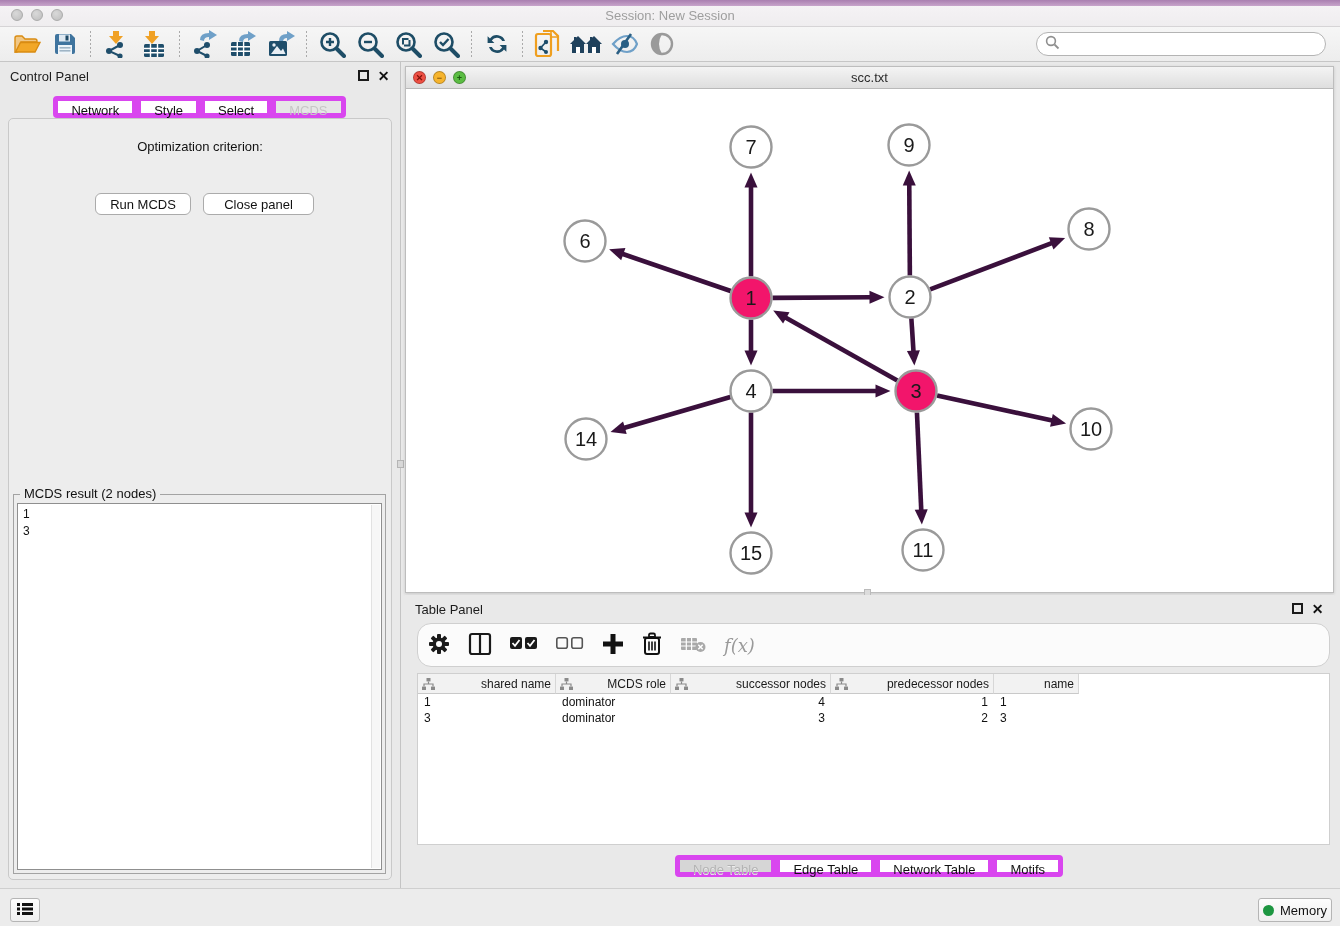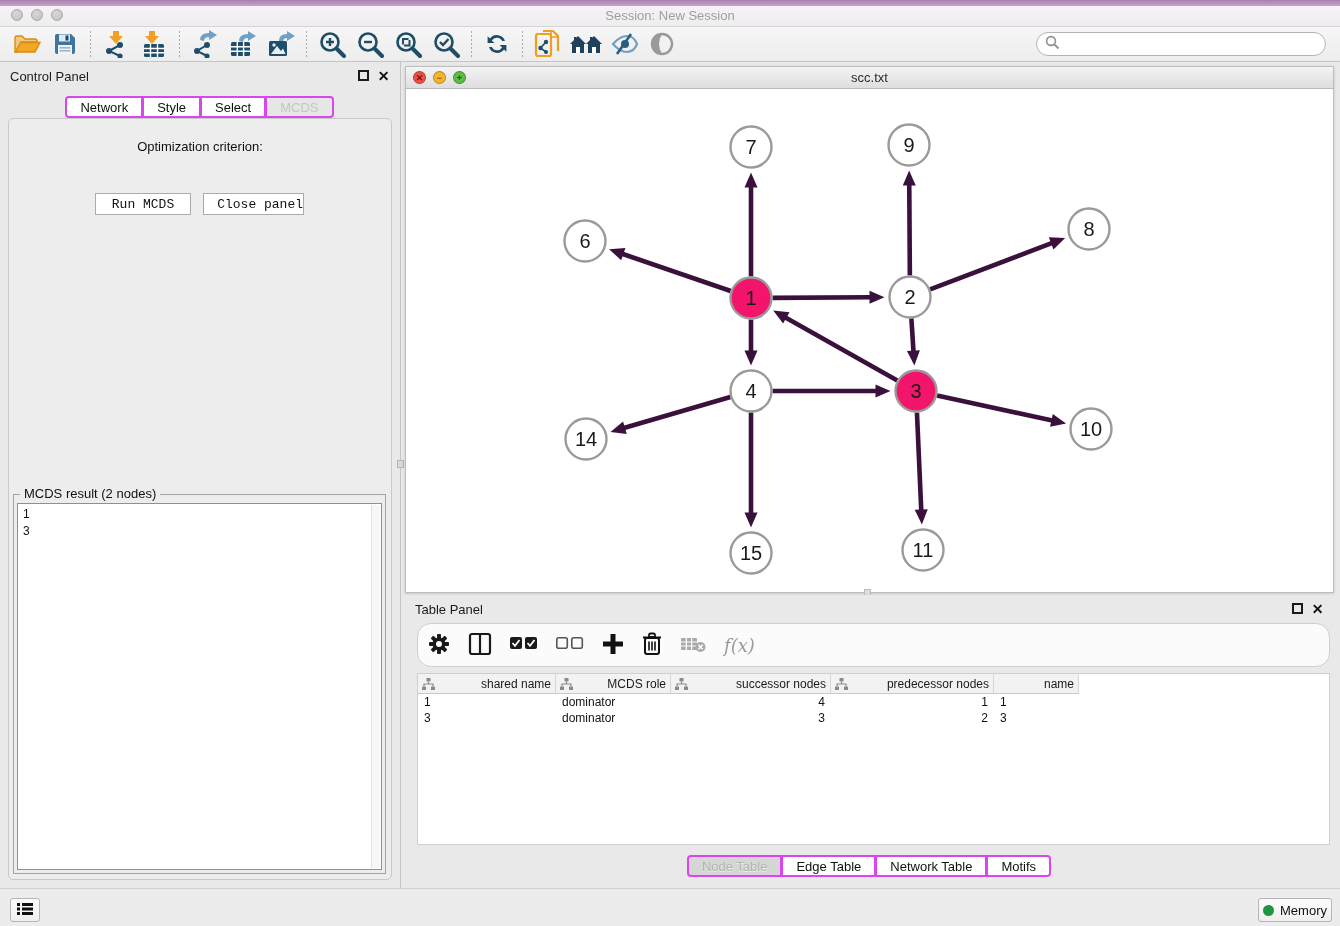--- a/index.html
+++ b/index.html
@@ -37,41 +37,41 @@
   
   .control-panel { position:absolute; left:0; top:0; width:400px; height:826px; background:#e9e9e9; }
   .cp-header { position:absolute; left:0; top:4px; width:100%; height:22px; }
   .panel-title { position:absolute; left:10px; top:3px; font-size:13px; color:#1c1c1c; }
   .panel-winbtns { position:absolute; right:10px; top:4px; display:flex; gap:8px; }
   .float-btn { width:11px; height:11px; border:2px solid #1a1a1a; background:transparent; cursor:pointer; }
   .close-btn { width:13px; height:13px; border:none; background:transparent; cursor:pointer;
     font-size:14px; font-weight:bold; color:#111; line-height:11px; padding:0; }
   .cp-tabs { position:absolute; left:0; top:34px; width:100%; display:flex; justify-content:center; }
   .tab { height:22px; line-height:20px; padding:0 13px; font-size:13px; background:#fff;
-    border:2px solid #d946ef; margin-left:-1px; color:#111; cursor:pointer; }
+    border:5px solid #d946ef; margin-left:-1px; color:#111; cursor:pointer; }
   .tab:first-child { border-radius:4px 0 0 4px; }
   .tab:last-child { border-radius:0 4px 4px 0; }
   .tab.selected { background:#e6e6e6; color:#c6c6c6; }
   .cp-body { position:absolute; left:8px; top:56px; width:384px; height:762px;
     background:#ededed; border:1px solid #c9c9c9; border-radius:5px; }
   .opt-label { position:absolute; left:0; top:20px; width:100%; text-align:center;
     font-size:13px; color:#111; }
   .dropdown { position:absolute; left:36px; top:41px; width:308px; height:23px; background:#fff;
     border:1px solid #ababab; border-radius:5px; display:flex; align-items:center;
     padding:0 24px 0 10px; font-size:13px; cursor:pointer; }
   .stepper { position:absolute; right:8px; top:4px; display:flex; flex-direction:column; gap:2px; }
   .tri-up { width:0; height:0; border-left:4px solid transparent; border-right:4px solid transparent;
     border-bottom:5px solid #444; }
   .tri-dn { width:0; height:0; border-left:4px solid transparent; border-right:4px solid transparent;
     border-top:5px solid #444; }
   .cp-btn { position:absolute; top:74px; height:22px; background:#fff; border:1px solid #ababab;
-    border-radius:0; font-size:13px; color:#111; cursor:pointer;
-    font-family:Liberation Mono, monospace; }
+    border-radius:6px; font-size:13px; color:#111; cursor:pointer;
+    font-family:Liberation Sans, sans-serif; }
   .run-btn { left:86px; width:96px; }
-  .closep-btn { left:194px; width:101px;text-align:right; }
+  .closep-btn { left:194px; width:111px; }
   .result-group { position:absolute; left:4px; top:375px; width:373px; height:380px;
     border:1px solid #a3a3a3; }
   .result-legend { position:absolute; left:6px; top:-9px; background:#ededed; padding:0 4px;
     font-size:13px; color:#111; }
   .result-area { position:absolute; left:3px; top:8px; right:3px; bottom:3px; background:#fff;
     border:1px solid #8f8f8f; font-size:12px; color:#111; padding:2px 5px; line-height:17px; }
   .result-scroll { position:absolute; right:1px; top:1px; bottom:1px; width:9px;
     background:#f7f7f7; border-left:1px solid #e2e2e2; }
 
   

